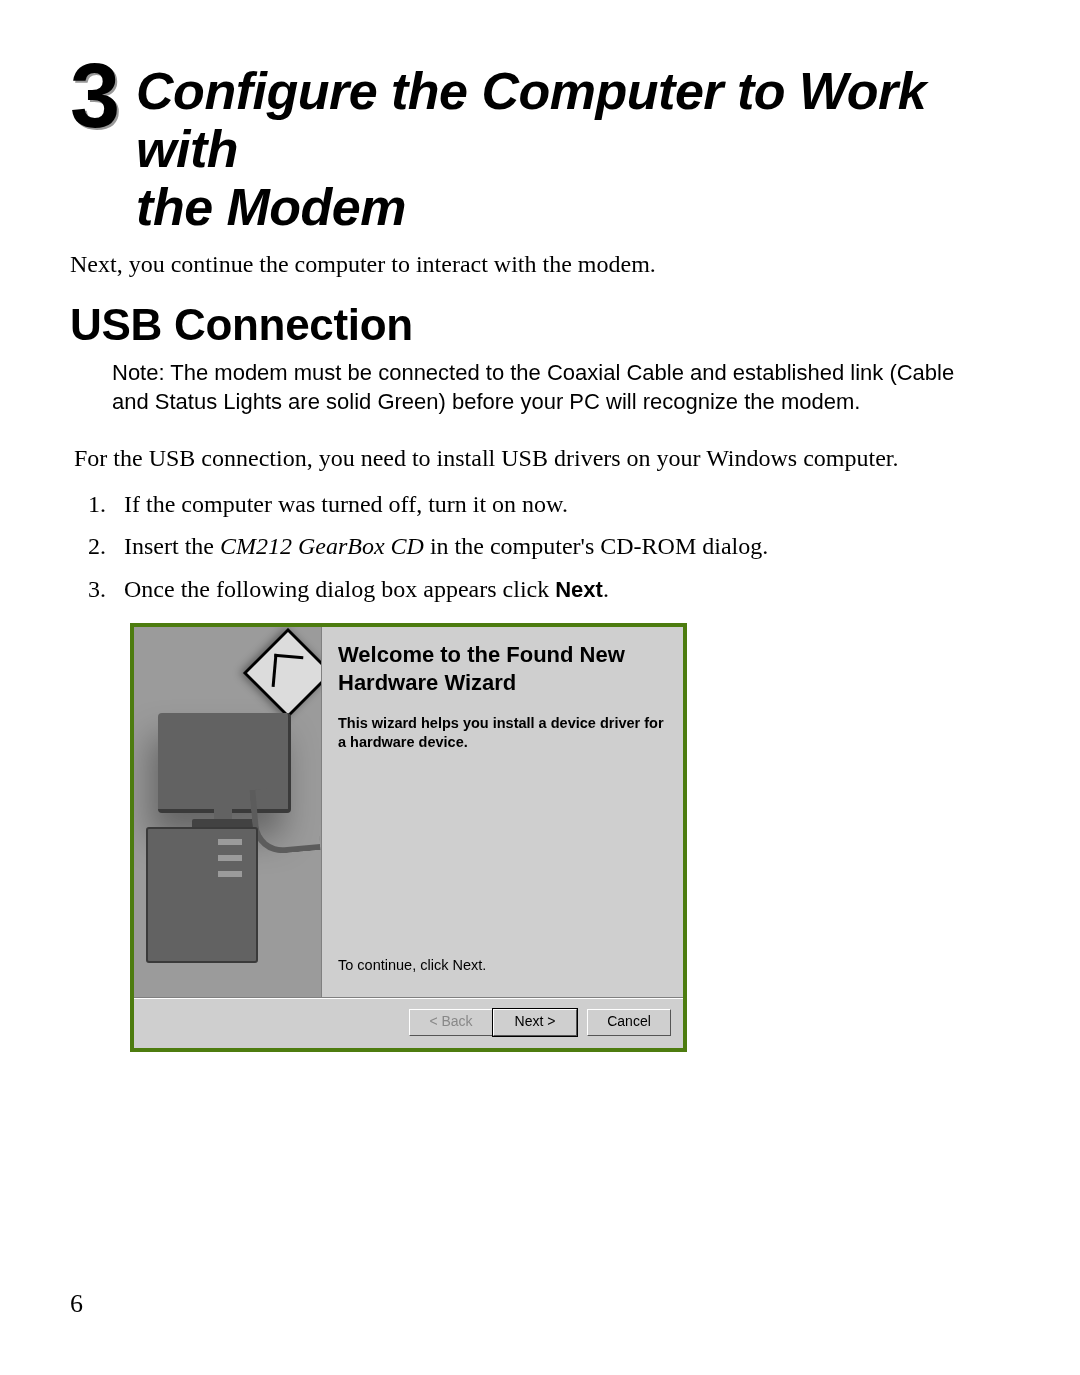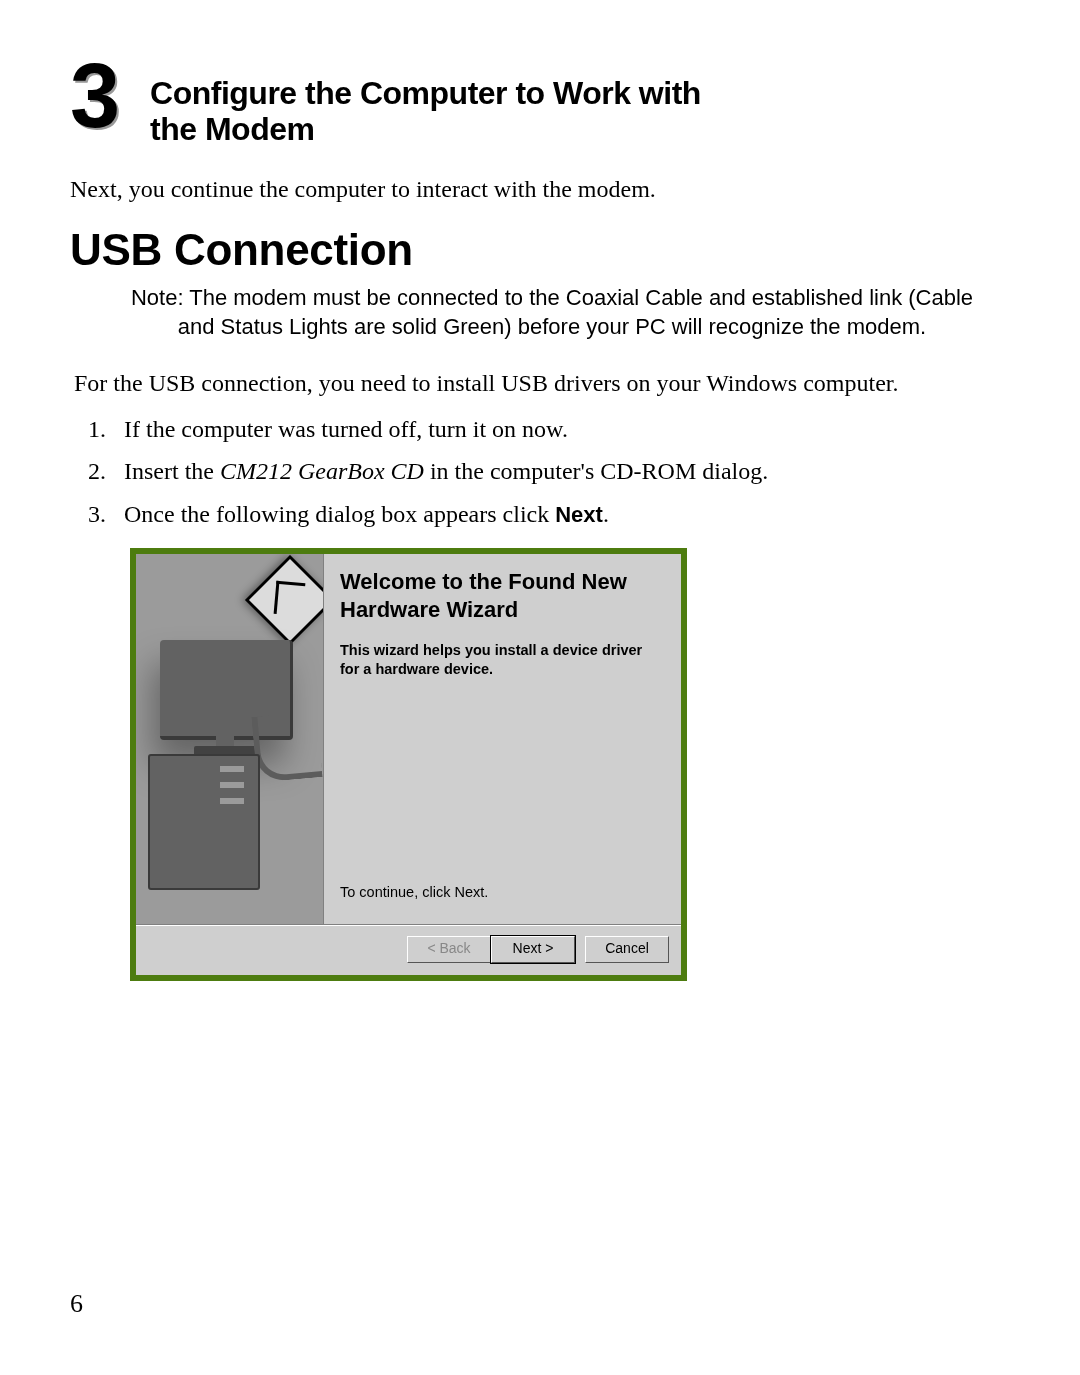--- a/index.html
+++ b/index.html
@@ -29,44 +29,44 @@
     line-height: 0.9;
     color: #000;
     text-shadow: 2px 2px 0 #999;
     margin-right: 18px;
     margin-top: -6px;
     letter-spacing: -2px;
   }
   .section-title {
     font-family: "Arial Black", "Helvetica Neue", Arial, sans-serif;
     font-weight: 900;
-    font-size: 32px;
+    font-size: 52px;
     line-height: 1.12;
-    margin: 14px;
+    margin: 0;
     letter-spacing: -0.5px;
+    font-style: italic;
   }
   .intro {
     font-size: 24px;
     margin: 14px 0 22px 0;
     font-family: Georgia, "Times New Roman", serif;
   }
   .subheading {
     font-family: "Arial Black", "Helvetica Neue", Arial, sans-serif;
     font-weight: 900;
     font-size: 44px;
     margin: 2px 0 8px 0;
     letter-spacing: -0.3px;
   }
   .note {
     font-family: Arial, Helvetica, sans-serif;
     font-size: 22px;
     line-height: 1.35;
     margin: 0 0 28px 42px;
     max-width: 880px;
-    text-align: center;
   }
   .para {
     font-size: 24px;
     margin: 0 0 16px 4px;
     font-family: Georgia, "Times New Roman", serif;
   }
   ol.steps {
     margin: 0 0 0 42px;
     padding: 0;
     font-size: 24px;
@@ -77,21 +77,21 @@
     padding-left: 12px;
     line-height: 1.35;
   }
   .italic { font-style: italic; }
   .bold-sans { font-family: "Arial Black", Arial, sans-serif; font-weight: 900; font-size: 22px; }
 
   
   .wizard {
     width: 557px;
     margin: 18px 0 0 60px;
-    border: 6px solid #4d7c0f;
+    border: 4px solid #4d7c0f;
     background: #15803d;
     box-sizing: border-box;
   }
   .wizard-top {
     display: flex;
     background: #cfcfcf;
     padding: 0;
     height: 370px;
     border-bottom: 1px solid #808080;
   }

